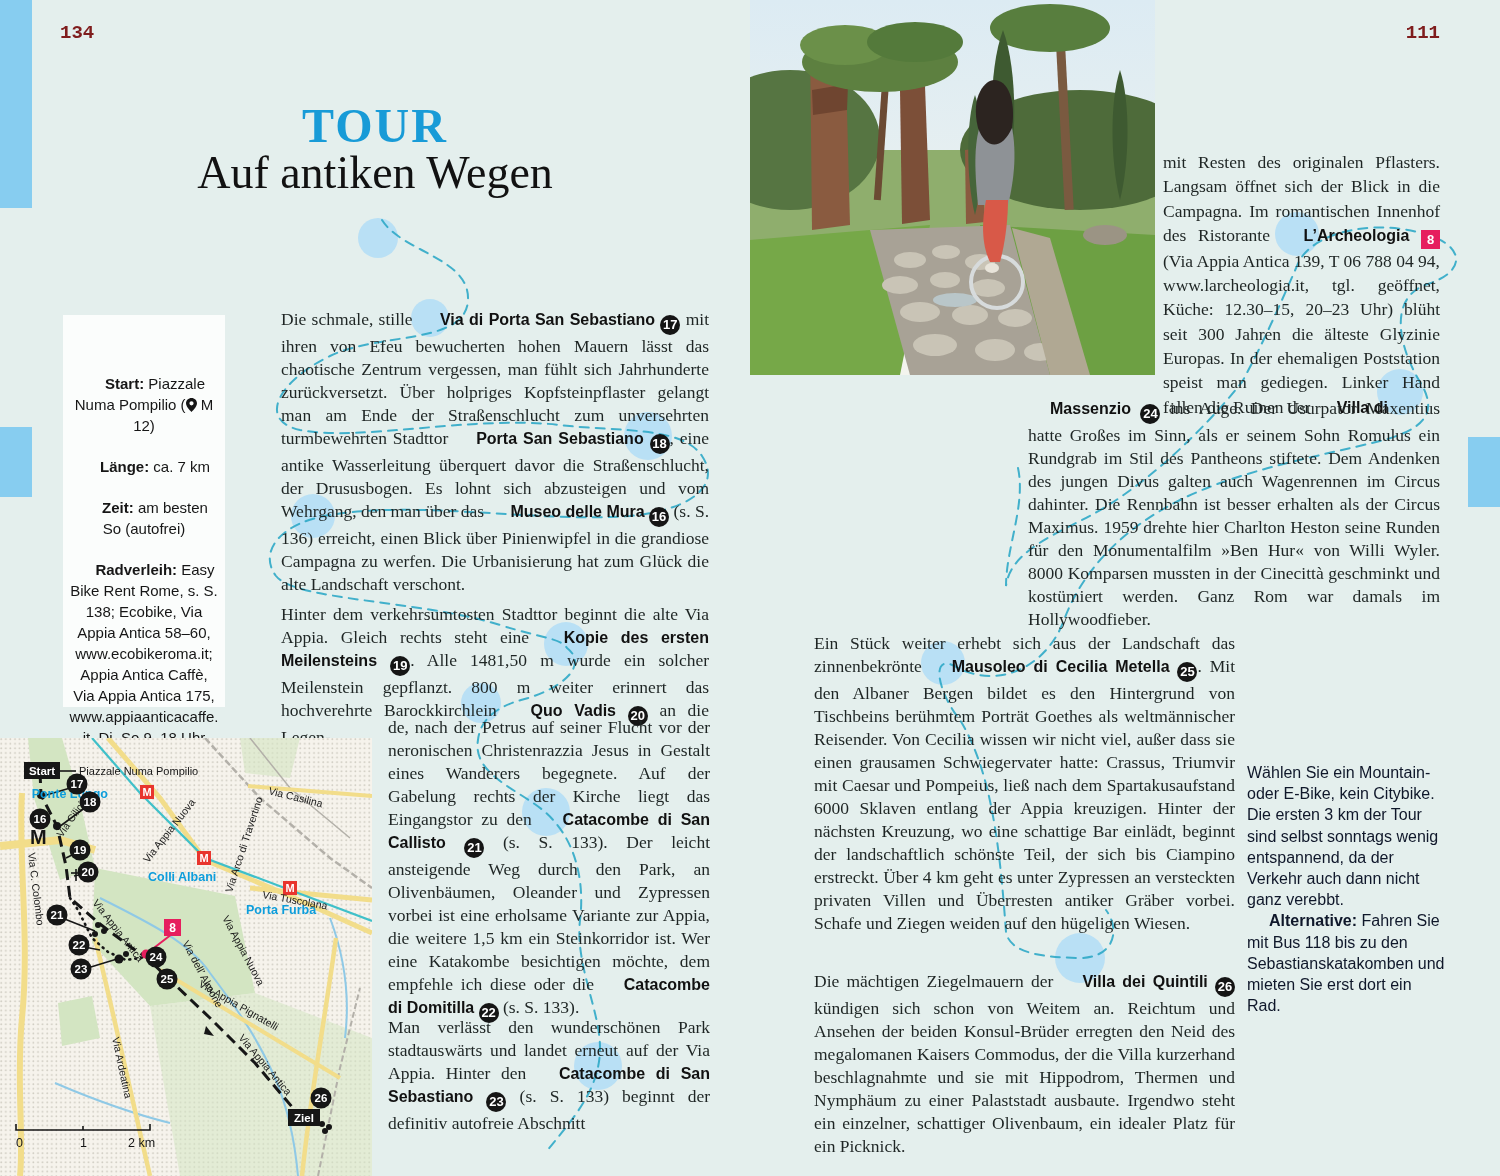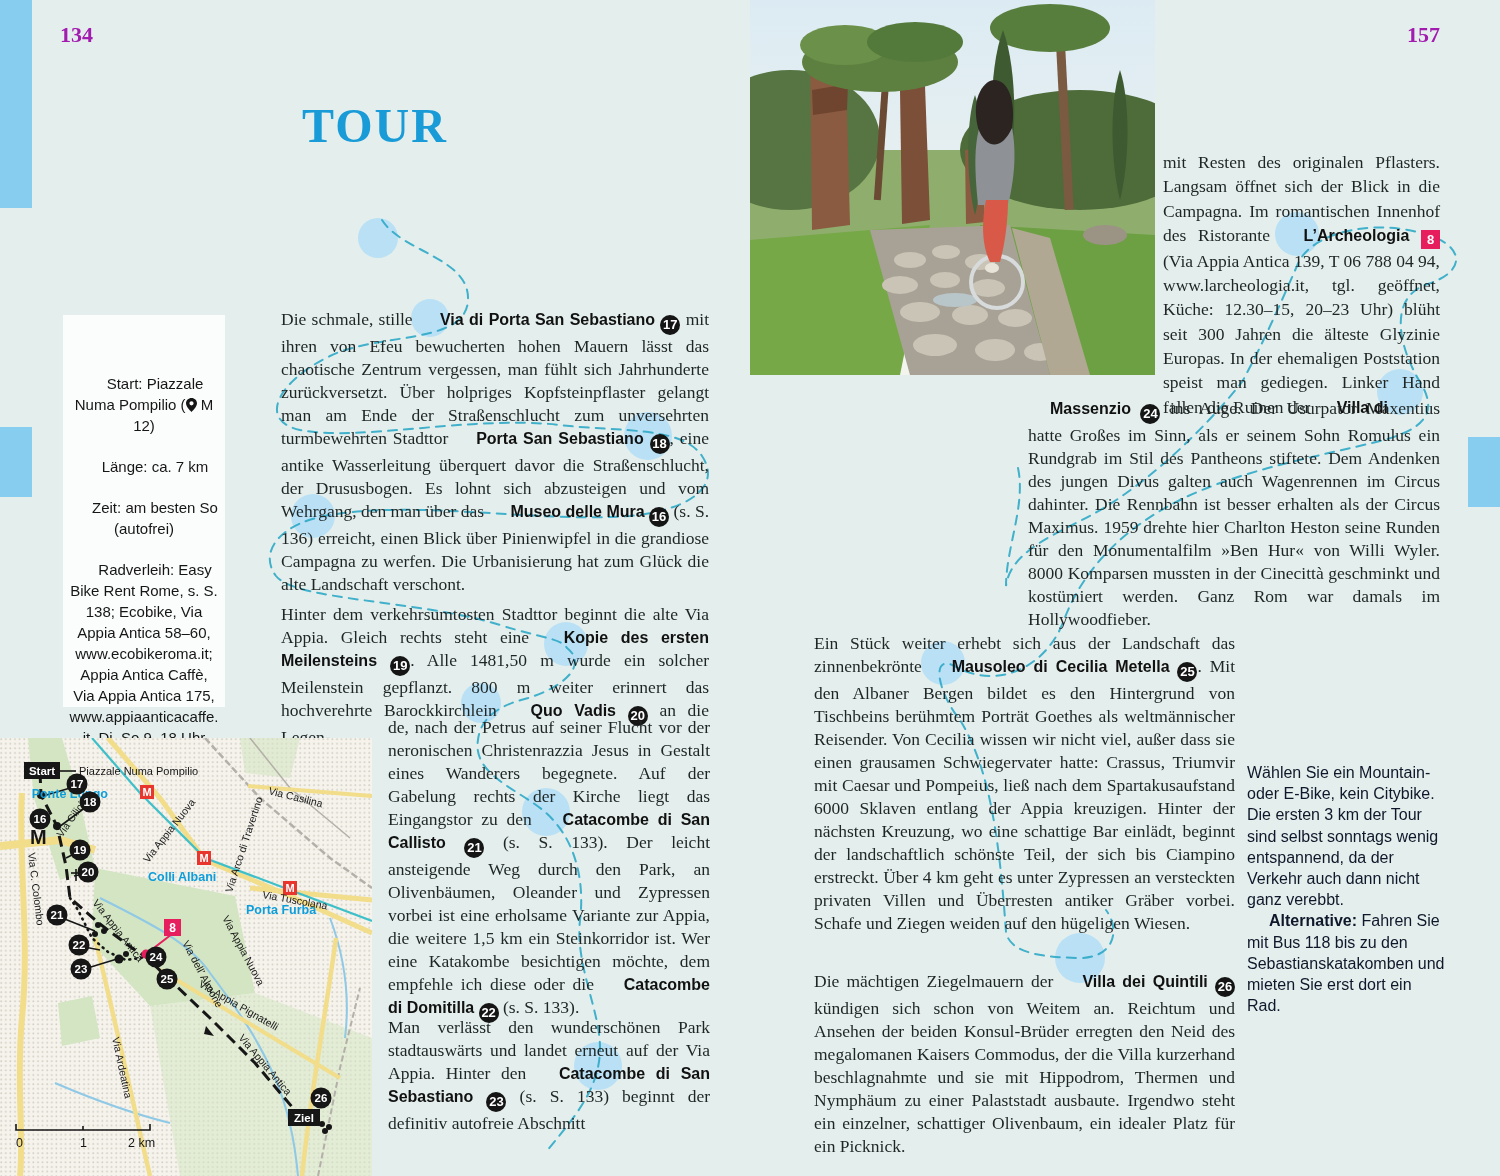--- a/index.html
+++ b/index.html
@@ -2,40 +2,40 @@
 <html lang="de"><head>
 <meta charset="utf-8">
 <style>
   html,body{margin:0;padding:0;background:#cfdedd;}
   #canvas{position:relative;width:1500px;height:1176px;background:#e4efed;overflow:hidden;
           font-family:"Liberation Serif",serif;color:#1e2524;}
   .abs{position:absolute;}
   
   .tab{position:absolute;background:#87cdf0;}
   
-  .pagenum{position:absolute;font-family:Liberation Serif, serif;font-weight:bold;
-           font-size:22px;color:#a21caf;}
+  .pagenum{position:absolute;font-family:Liberation Mono, monospace;font-weight:bold;
+           font-size:19px;color:#7f1d1d;}
   
   .kicker{position:absolute;left:60px;width:630px;text-align:center;top:98px;
           font-family:"Liberation Serif",serif;font-weight:bold;font-size:48px;
           letter-spacing:2px;color:#189bd7;}
   .title{position:absolute;left:60px;width:630px;text-align:center;top:146px;
          font-family:"Liberation Serif",serif;font-size:46px;color:#121212;}
   .subtitle{position:absolute;left:60px;width:630px;text-align:center;top:228px;
             font-family:"Liberation Sans",sans-serif;font-weight:bold;font-size:17px;color:#161616;}
   
   .infobox{position:absolute;left:63px;top:315px;width:162px;height:392px;background:#fbfdfc;}
   .infobanner{position:absolute;left:0;top:0;width:162px;height:50px;background:#161616;
               clip-path:polygon(0 0,100% 0,100% 68%,50% 100%,0 68%);}
   .infobanner span{display:block;text-align:center;margin-top:6px;color:#fff;
                    font-family:"Liberation Sans",sans-serif;font-weight:bold;font-size:18px;}
   .infolist{position:absolute;left:6px;top:58px;width:150px;text-align:center;
             font-family:"Liberation Sans",sans-serif;font-size:15px;line-height:21px;color:#161616;}
   .infolist .entry{margin-bottom:20px;word-break:break-word;}
-  .infolist b{font-weight:normal;}
+  .infolist b{font-weight:bold;}
   
   .col{position:absolute;text-align:justify;font-size:17.5px;line-height:23px;}
   .col b.kw, .sidebar b, .infolist b{font-family:"Liberation Sans",sans-serif;padding-left:22px;}
   .col b.kw{font-size:16px;color:#111;}
   .badge-num{display:inline-block;width:20px;height:20px;border-radius:50%;background:#151515;
              color:#fff;font-family:"Liberation Sans",sans-serif;font-weight:bold;font-size:13px;
              line-height:20px;text-align:center;vertical-align:-4px;}
   .badge-pink{display:inline-block;width:19px;height:19px;background:#e61e5e;color:#fff;
               font-family:"Liberation Sans",sans-serif;font-weight:bold;font-size:13px;
               line-height:19px;text-align:center;vertical-align:-3px;}
@@ -49,21 +49,21 @@
 </head>
 <body>
 
 <div id="canvas">
 
   <div class="tab" style="left:0;top:0;width:32px;height:208px;"></div>
   <div class="tab" style="left:0;top:427px;width:32px;height:70px;"></div>
   <div class="tab" style="left:1468px;top:437px;width:32px;height:70px;"></div>
 
   <div class="pagenum" style="left:60px;top:22px;">134</div>
-  <div class="pagenum" style="left:1340px;top:22px;width:100px;text-align:right;">157</div>
+  <div class="pagenum" style="left:1340px;top:22px;width:100px;text-align:right;">111</div>
 
   <svg class="abs" style="left:0;top:0;" width="1500" height="1176" viewBox="0 0 1500 1176" aria-hidden="true">
     <g fill="#b9e0f5">
       <circle cx="378" cy="238" r="20"></circle>
         <circle cx="430" cy="318" r="19"></circle>
       <circle cx="648" cy="436" r="24"></circle>
         <circle cx="313" cy="516" r="22"></circle>
       <circle cx="566" cy="644" r="22"></circle>
         <circle cx="481" cy="703" r="20"></circle>
       <circle cx="546" cy="812" r="24"></circle>
@@ -73,20 +73,21 @@
       <circle cx="943" cy="663" r="22"></circle>
         <circle cx="1080" cy="958" r="25"></circle>
     </g>
     <g fill="none" stroke="#2fa9c6" stroke-width="2" stroke-dasharray="9 7" stroke-linecap="round" opacity="0.9">
       <path d="M 382 220 C 402 252, 470 258, 468 300 C 466 345, 380 332, 330 356 C 280 380, 256 420, 300 430 C 360 442, 470 415, 560 425 C 620 432, 682 426, 702 456 C 722 486, 690 510, 630 516 C 540 523, 420 500, 330 515 C 280 523, 258 552, 276 576 C 296 601, 420 600, 500 625 C 545 639, 560 638, 567 648 C 590 666, 560 690, 521 700 C 496 707, 480 720, 478 740 C 472 775, 520 790, 545 812 C 575 838, 585 880, 580 920 C 575 965, 600 1010, 600 1048 C 600 1090, 572 1120, 546 1152"></path>
       <path d="M 1018 468 C 1026 505, 1006 548, 1006 586 C 1010 556, 1042 540, 1082 520 C 1142 490, 1202 432, 1242 382 C 1262 346, 1282 300, 1297 266 C 1310 230, 1382 216, 1436 238 C 1464 250, 1464 272, 1428 284 C 1390 296, 1396 342, 1420 382 C 1440 414, 1422 430, 1380 441 C 1320 456, 1240 470, 1180 500 C 1120 530, 1082 572, 1064 620 C 1048 664, 1002 690, 958 668 C 930 650, 936 690, 960 720 C 992 772, 1000 850, 1006 932 C 1010 954, 1044 957, 1078 958 C 1112 959, 1122 932, 1106 910"></path>
     </g>
   </svg>
 
   <div class="kicker">TOUR</div>
+  <div class="title">Auf antiken Wegen</div>
 
   <div class="infobox">
     <div class="infolist">
       <div class="entry"><b class="kw">Start:</b> Piazzale Numa Pompilio (<span class="pin-ico"><svg width="11" height="14" viewBox="0 0 11 14">
               <path d="M5.5 0 C2.4 0 0 2.4 0 5.3 C0 9 5.5 14 5.5 14 C5.5 14 11 9 11 5.3 C11 2.4 8.6 0 5.5 0 Z M5.5 7.4 A2.1 2.1 0 1 1 5.5 3.2 A2.1 2.1 0 0 1 5.5 7.4 Z" fill="#161616"></path>
             </svg></span> M 12)</div>
       <div class="entry"><b class="kw">Länge:</b> ca. 7 km</div>
       <div class="entry"><b class="kw">Zeit:</b> am besten So (autofrei)</div>
       <div class="entry"><b class="kw">Radverleih:</b> Easy Bike Rent Rome, s. S. 138; Ecobike, Via Appia Antica 58–60, www.ecobikeroma.it; Appia Antica Caffè, Via Appia Antica 175, www.appiaanticacaffe.it, Di–So 9–18 Uhr</div>
     </div>

